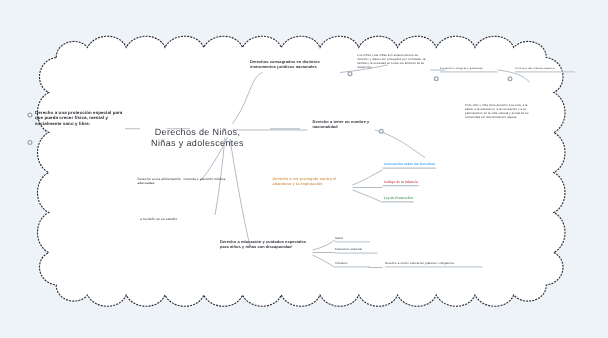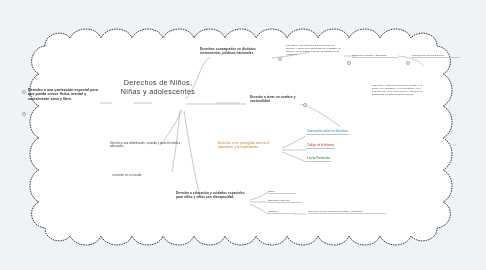--- a/index.html
+++ b/index.html
@@ -131,21 +131,21 @@
     <path d="M 250 204 C 258 208, 262 210, 268 214"></path>
     <path d="M 294 214 L 306 214"></path>
   </g>
 
   <g>
     <line x1="133" y1="103" x2="152" y2="103" stroke="#aab4be" stroke-width="0.7"></line>
     <line x1="216" y1="103" x2="240" y2="103" stroke="#aab4be" stroke-width="0.7"></line>
   </g>
 </svg>
 
-<div class="node center-title" style="left:118px;top:78px;width:80px;">Derechos de Niños, Niñas y adolescentes</div>
+<div class="node center-title" style="left:118px;top:101px;width:80px;">Derechos de Niños, Niñas y adolescentes</div>
 
 <div class="node branch" style="left:28px;top:88px;width:72px;">Derecho a una protección especial para que pueda crecer física, mental y socialmente sano y libre.</div>
 
 <div class="node small" style="left:200px;top:48px;width:70px;">Derechos consagrados en distintos instrumentos jurídicos nacionales</div>
 
 <div class="node small" style="left:250px;top:96px;width:62px;">Derecho a tener un nombre y nacionalidad</div>
 
 <div class="node tiny" style="left:110px;top:142px;width:80px;">Derecho a una alimentación, vivienda y atención médica adecuadas</div>
 
 <div class="node tiny" style="left:112px;top:174px;width:70px;">a revisión en su estudio</div>

